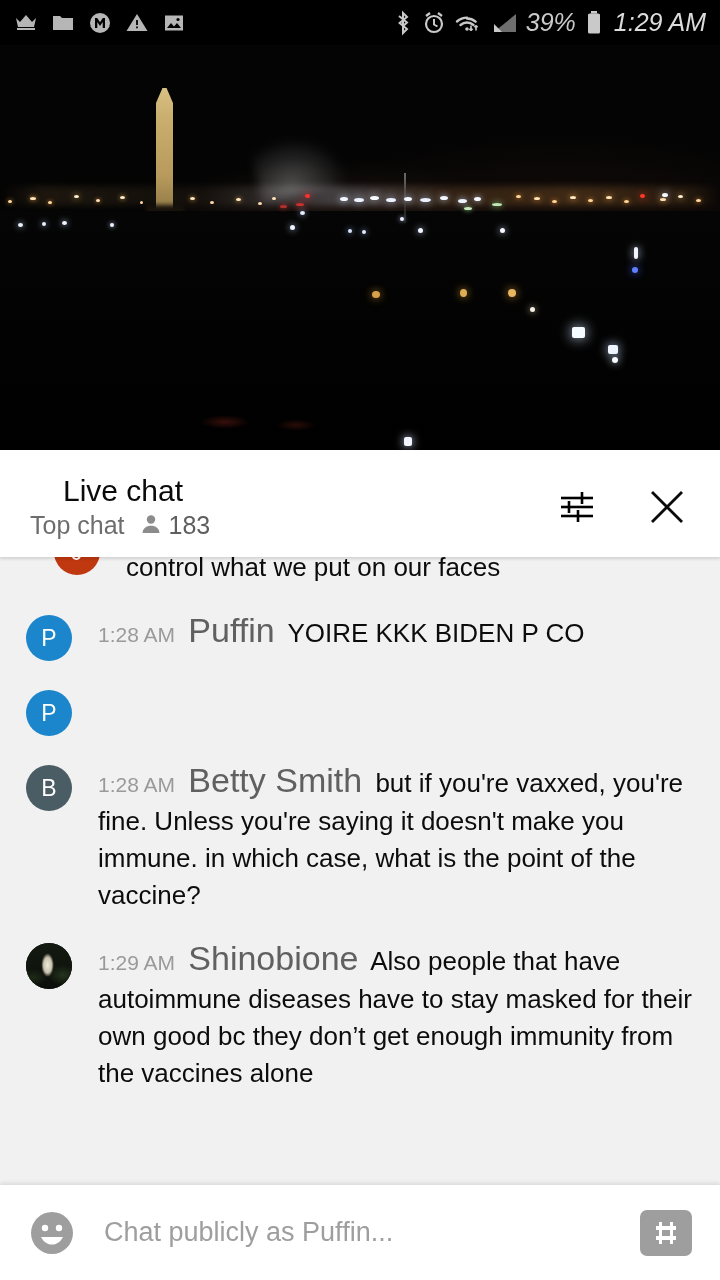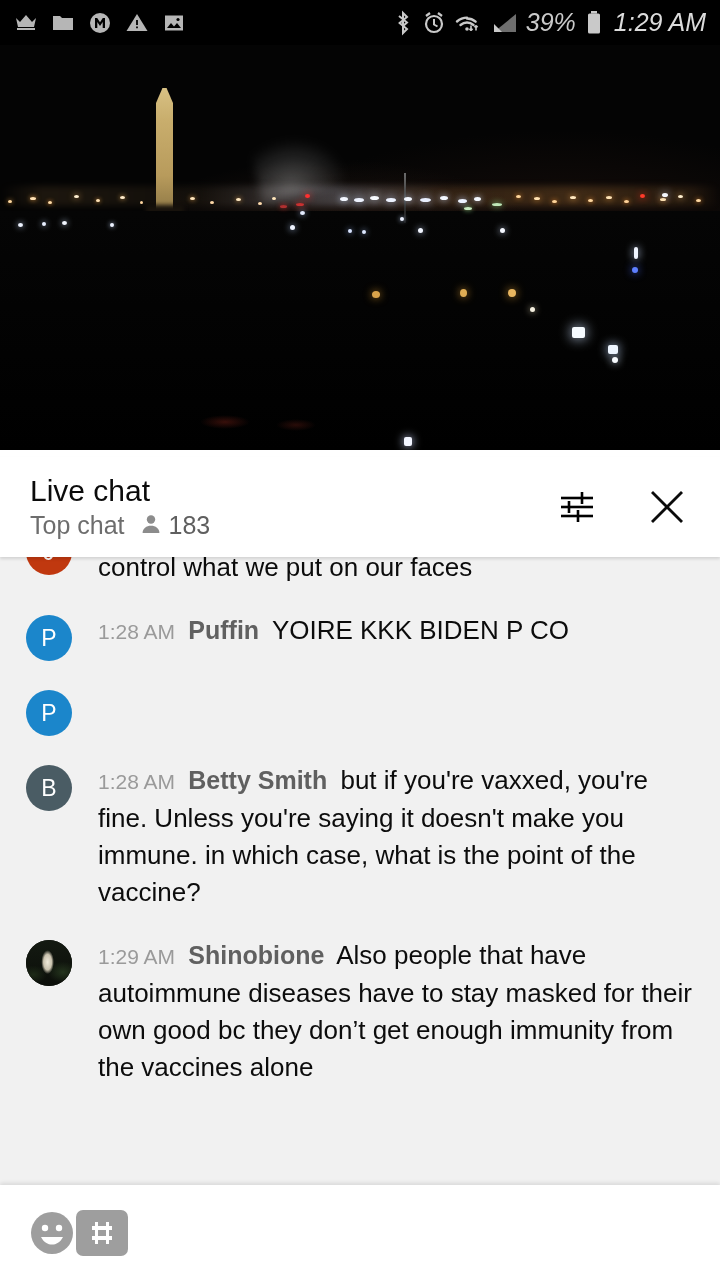--- a/index.html
+++ b/index.html
@@ -70,44 +70,44 @@
   }
 
   
   .chat-header{
     position:absolute; top:457px; left:0; width:720px; height:100px;
     background:#ffffff; display:flex; align-items:center; padding:0 30px;
     box-shadow:0 2px 3px rgba(0,0,0,.13);
     z-index:5;
   }
   .ch-titles{ display:flex; flex-direction:column; gap:4px; }
-  .ch-title{ font-size:30px; color:#0b0b0b; line-height:1.1; }
+  .ch-title{ font-size:30px; color:#0b0b0b; line-height:1.1;margin-left:33px; }
   .ch-sub{ display:flex; align-items:center; gap:14px; }
   .ch-sub-text{ font-size:25px; color:#6d6d6d; }
   .ch-viewers{ display:flex; align-items:center; gap:6px; }
   .ch-count{ font-size:25px; color:#5f5f5f; }
   .ch-actions{ margin-left:auto; display:flex; align-items:center; gap:44px; }
   .ch-btn{ width:46px; height:46px; display:flex; align-items:center; justify-content:center; cursor:pointer; }
 
   
   .chat-list{
     position:absolute; top:557px; left:0; width:720px; height:628px;
     background:#f1f1f1; overflow:hidden;
   }
   .msg{ display:flex; padding:0 0 0 26px; margin-bottom:26px; }
-  .msg:first-child{ margin-top:-8px; }
+  .msg:first-child{ margin-top:-8px;margin-left:28px; }
   .avatar{
     flex:0 0 auto; width:46px; height:46px; border-radius:50%;
     display:flex; align-items:center; justify-content:center;
     color:#fff; font-size:23px; margin-top:3px; overflow:hidden; position:relative;
   }
   .msg-body{ flex:1; padding-left:26px; padding-right:20px;
     font-size:26px; line-height:37px; color:#0c0c0c; }
   .ts{ font-size:21px; color:#9a9a9a; margin-right:6px; }
-  .author{ font-size:25px; font-weight:bold; color:#606060; margin-right:6px;margin-top:48px;}
+  .author{ font-size:34px; font-weight:normal; color:#606060; margin-right:6px;margin-top:48px;}
   .txt{ }
 
   
   .ava-pco{ background:#2a2a28; }
   .ava-pco .face{
     position:absolute; inset:0;
     background:
       radial-gradient(circle at 62% 72%, #e8eef0 0%, #dfe6e8 16%, rgba(223,230,232,0) 40%),
       radial-gradient(ellipse 22px 14px at 44% 28%, #d9d6c6 0%, #bdb8a4 60%, rgba(0,0,0,0) 75%),
       radial-gradient(ellipse 15px 18px at 40% 60%, #8b6b4f 0%, #6a4f39 65%, rgba(0,0,0,0) 80%),
@@ -388,20 +388,21 @@
 
 <div class="input-bar">
   <div class="emoji-btn">
     <svg width="48" height="48" viewBox="0 0 48 48">
       <circle cx="24" cy="24" r="21" fill="#9e9e9e"></circle>
       <circle cx="17" cy="19" r="3.2" fill="#fff"></circle>
       <circle cx="31" cy="19" r="3.2" fill="#fff"></circle>
       <path d="M13 28c2.6 5.2 7 7.6 11 7.6S32.4 33.2 35 28z" fill="#fff"></path>
     </svg>
   </div>
+  <input class="chat-input" type="text" placeholder="Chat publicly as Puffin..." style="">
   <div class="superchat-btn">
     <svg width="32" height="32" viewBox="0 0 32 32">
       <rect x="9" y="5" width="3" height="22" fill="#fff"></rect>
       <rect x="6" y="9" width="20" height="4" fill="#fff"></rect>
       <rect x="6" y="19" width="20" height="4" fill="#fff"></rect>
       <rect x="20" y="5" width="3" height="22" fill="#fff"></rect>
       <rect x="6" y="9" width="4" height="4" fill="#fff"></rect>
       <rect x="22" y="19" width="4" height="4" fill="#fff"></rect>
     </svg>
   </div>

